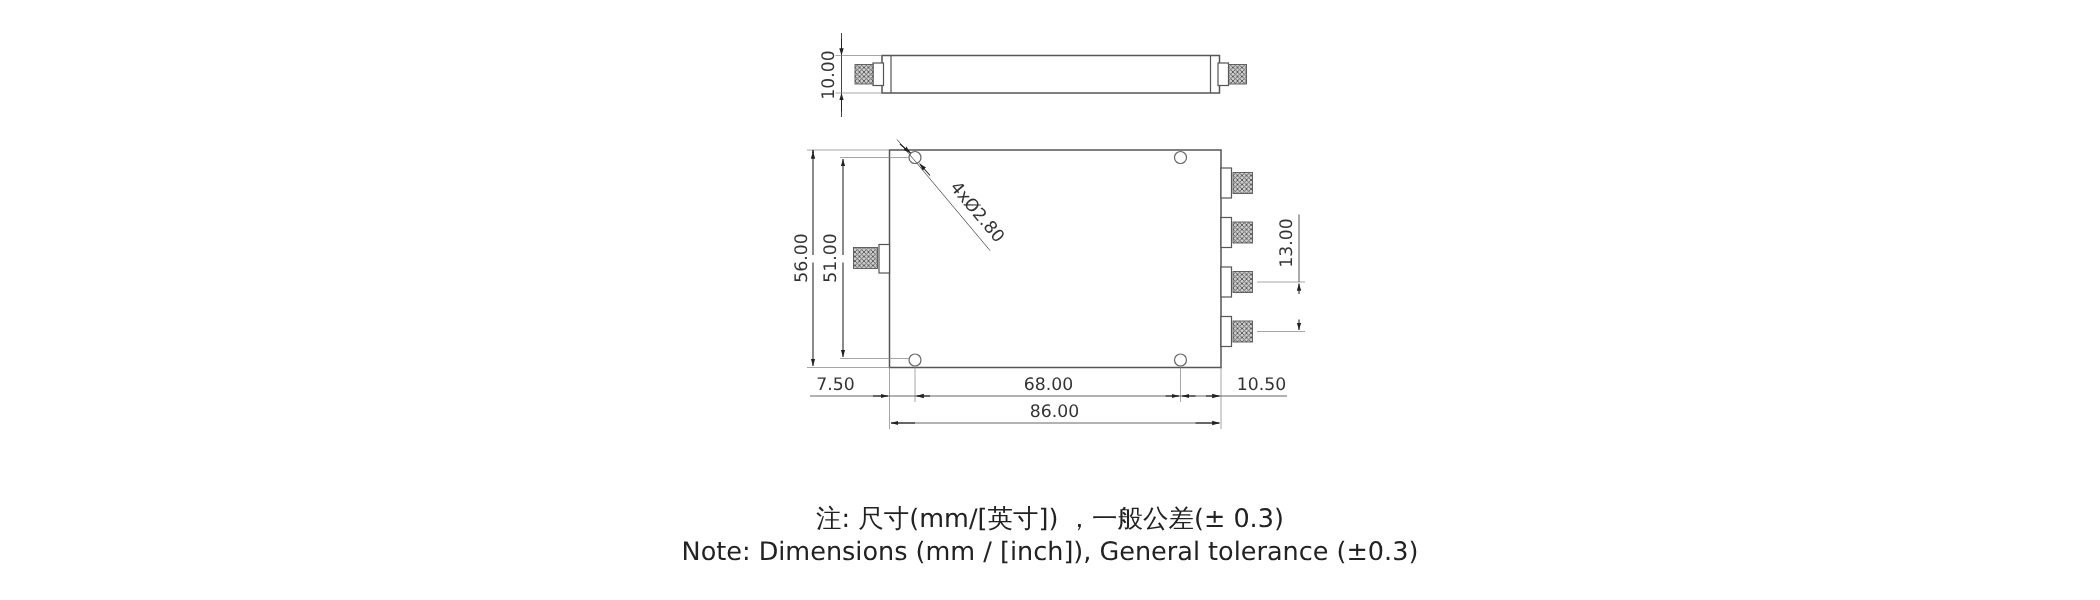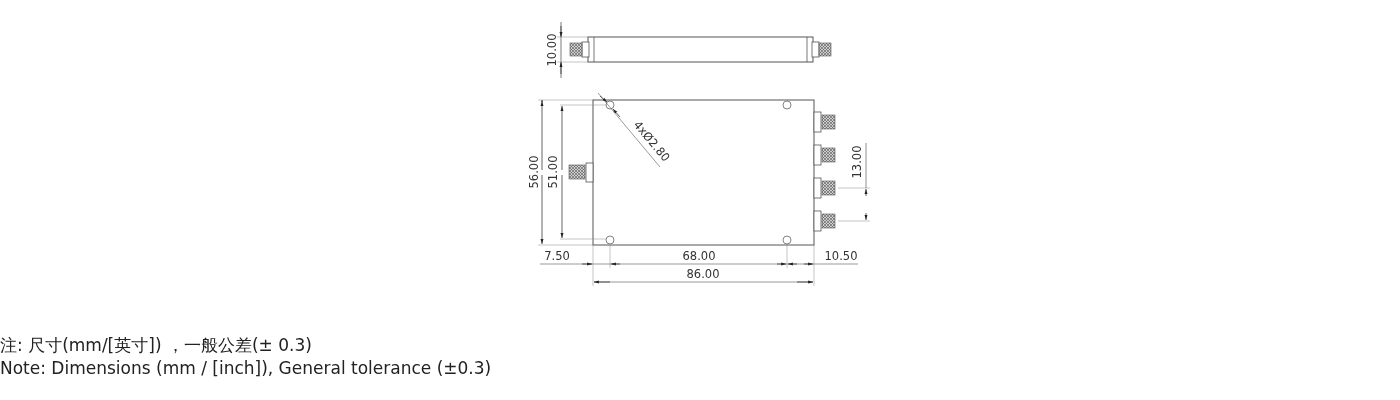--- a/index.html
+++ b/index.html
@@ -1,19 +1,19 @@
 <!DOCTYPE html>
 <html><head>
   <meta charset="utf-8">
   <style>
     html, body { margin: 0; padding: 0; background: #ffffff; }
     body { width: 1400px; height: 400px; position: relative; overflow: hidden; font-family: "Liberation Sans", sans-serif; }
     #drawing { position: absolute; left: 0; top: 0; width: 1400px; height: 310px; }
     .dim-text { font-family: "DejaVu Sans", sans-serif; font-size: 11.5px; fill: #333333; }
-    .note { position: absolute; left: 0; width: 1400px; color: #222222; font-family: "DejaVu Sans", sans-serif; font-size: 17px; }
+    .note { position: absolute; left: 0; width: 1400px; text-align: center; color: #222222; font-family: "DejaVu Sans", sans-serif; font-size: 17px; }
     .note.cn { top: 334px; }
     .note.en { top: 358px; }
   </style>
 </head>
 <body>
 
 <svg id="drawing" viewBox="0 0 1400 310" xmlns="http://www.w3.org/2000/svg">
   <defs>
     <marker id="arr" viewBox="0 0 10 10" refX="10" refY="5" markerWidth="7" markerHeight="7" orient="auto-start-reverse">
       <path d="M0,2 L10,5 L0,8 z" fill="#222"></path>

